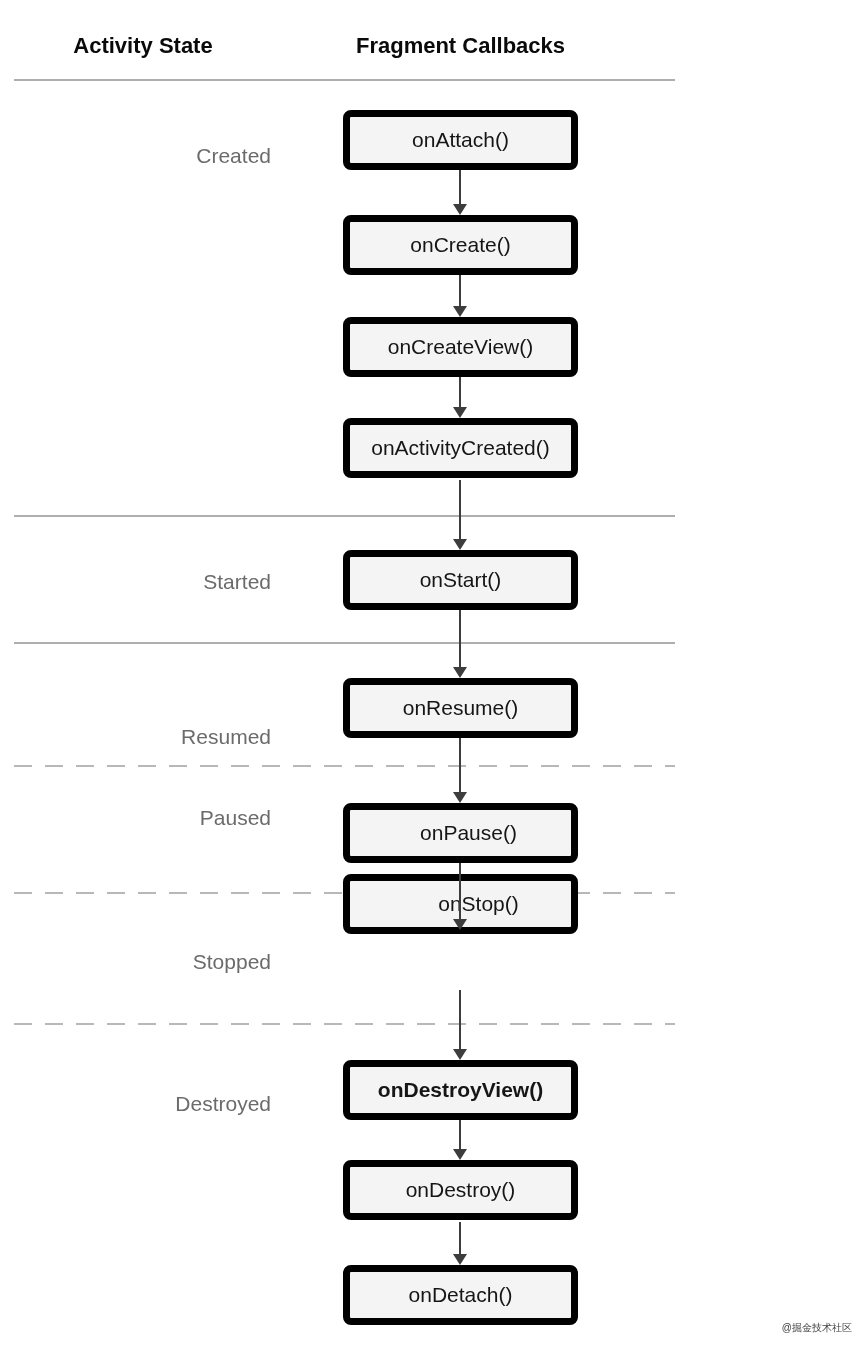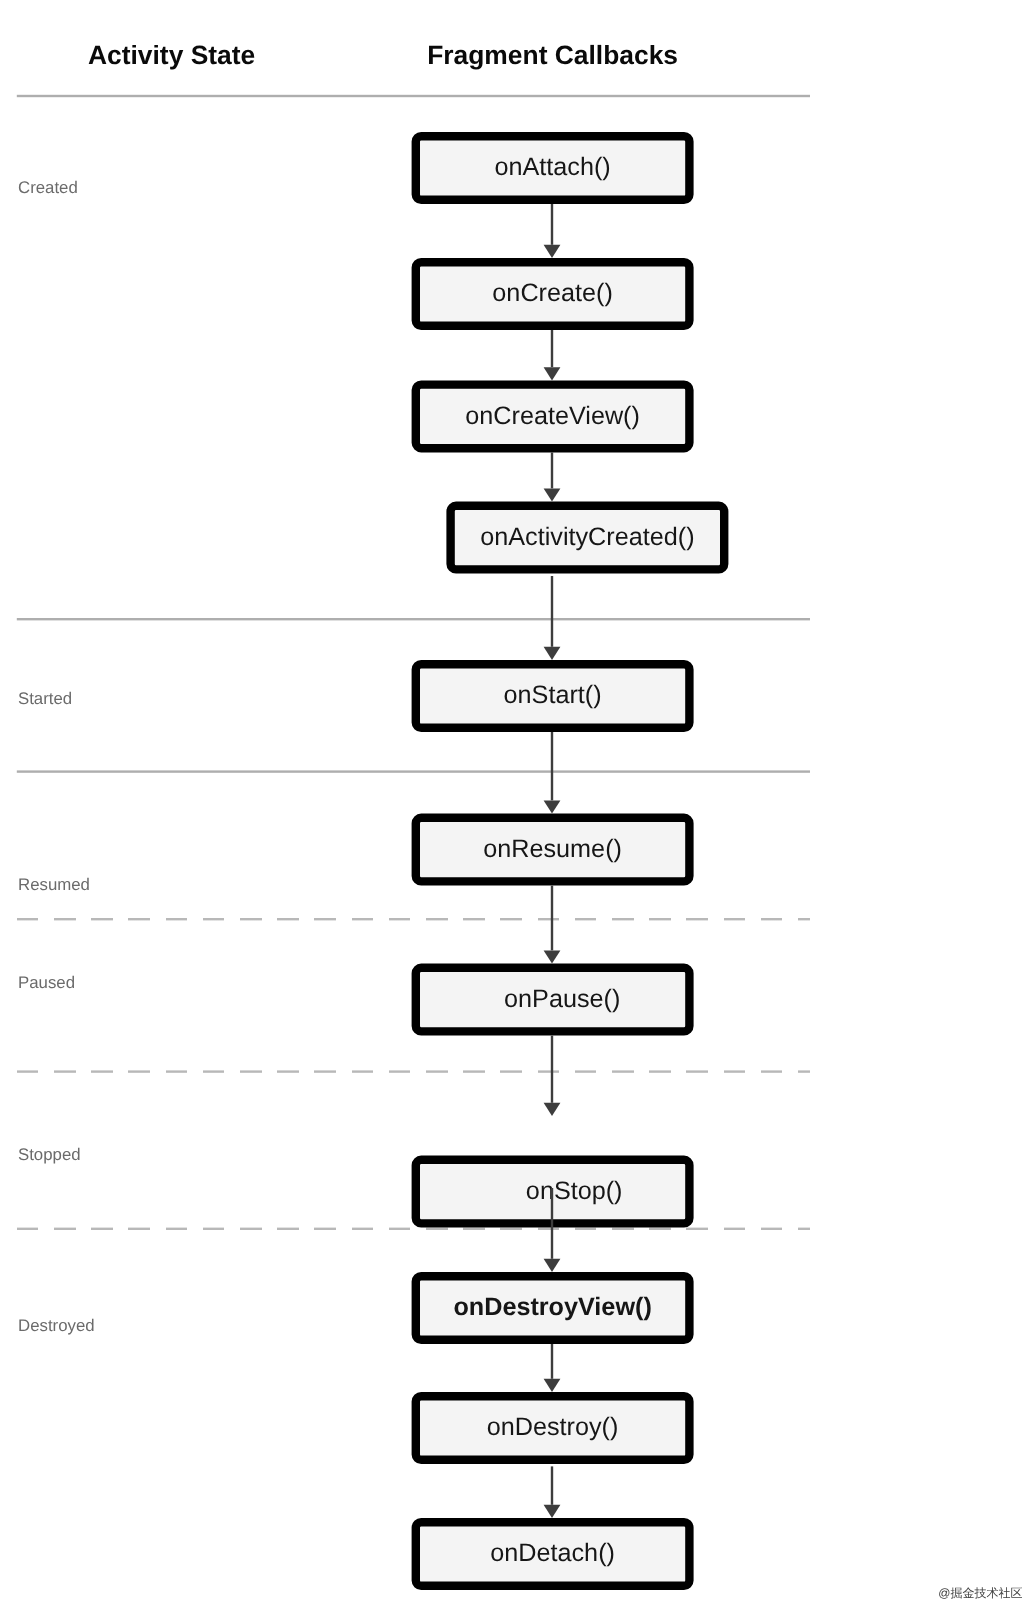--- a/index.html
+++ b/index.html
@@ -34,22 +34,22 @@
   .divider.dashed {
     background: repeating-linear-gradient(to right, #b8b8b8 0 18px, transparent 18px 31px);
   }
 
   .state-label {
     position: absolute;
     left: 15px;
     width: 256px;
     height: 28px;
     line-height: 28px;
-    text-align: left;
-    font-size: 14px;
+    text-align: right;
+    font-size: 21px;
     color: #6b6b6b;
   }
 
   .cb-box {
     position: absolute;
     left: 343px;
     width: 235px;
     height: 60px;
     box-sizing: border-box;
     background: #f4f4f4;
@@ -112,25 +112,25 @@
   <div class="state-label" style="top:142px;">Created</div>
   <div class="state-label" style="top:568px;">Started</div>
   <div class="state-label" style="top:723px;">Resumed</div>
   <div class="state-label" style="top:776px;margin-top:28px;">Paused</div>
   <div class="state-label" style="top:948px;">Stopped</div>
   <div class="state-label" style="top:1090px;">Destroyed</div>
 
   <div class="cb-box" style="top:110px;">onAttach()</div>
   <div class="cb-box" style="top:215px;">onCreate()</div>
   <div class="cb-box" style="top:317px;">onCreateView()</div>
-  <div class="cb-box" style="top:418px;margin-left:29px;">onActivityCreated()</div>
+  <div class="cb-box" style="top:418px;">onActivityCreated()</div>
   <div class="cb-box" style="top:550px;">onStart()</div>
   <div class="cb-box" style="top:678px;">onResume()</div>
   <div class="cb-box" style="top:803px;padding-left:16px;">onPause()</div>
-  <div class="cb-box" style="top:963px;padding-left:36px;">onStop()</div>
+  <div class="cb-box" style="top:874px;padding-left:36px;">onStop()</div>
   <div class="cb-box" style="top:1060px;font-weight:bold;">onDestroyView()</div>
   <div class="cb-box" style="top:1160px;">onDestroy()</div>
   <div class="cb-box" style="top:1265px;">onDetach()</div>
 
   <div class="arrow" style="top:170px;height:45px;">
       <div class="shaft"></div>
       <div class="head"></div>
     </div>
   <div class="arrow" style="top:275px;height:42px;">
       <div class="shaft"></div>

